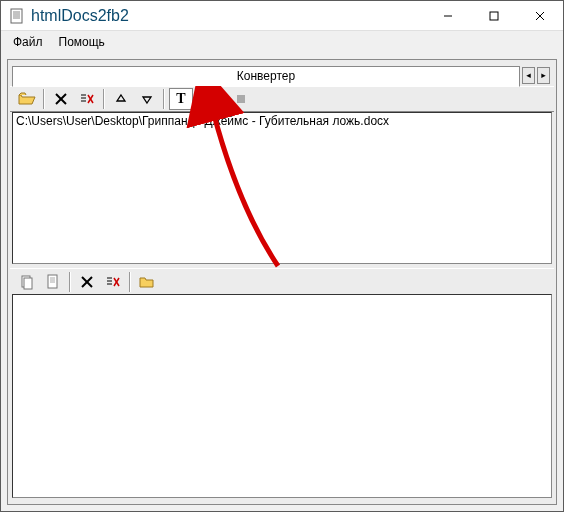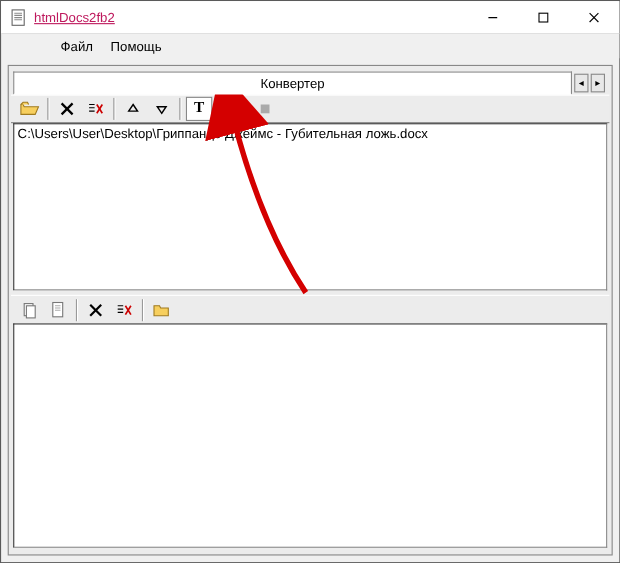--- a/index.html
+++ b/index.html
@@ -1,26 +1,26 @@
 <!DOCTYPE html>
 <html><head>
 <meta charset="utf-8">
 <style>
 * { box-sizing: border-box; margin: 0; padding: 0; }
 body { font-family: "Segoe UI", Tahoma, sans-serif; font-size: 12px; background: #fff; width: 564px; height: 512px; overflow: hidden; position: relative; }
 .window { width: 564px; height: 512px; border: 1px solid #5a5a5a; background: #f0f0f0; display: flex; flex-direction: column; }
 .titlebar { height: 30px; background: #fff; display: flex; align-items: center; padding: 0 0 0 8px; border-bottom: 1px solid #e0e0e0; }
 .titlebar-icon { width: 16px; height: 16px; margin-right: 6px; }
-.titlebar-text { flex: 1; font-size: 12px; color: #be185d; text-decoration: underline; }
+.titlebar-text { flex: 1; font-size: 16px; color: #0c4a6e; }
 .titlebar-controls { display: flex; height: 100%; }
 .tb-btn { width: 46px; height: 30px; display: flex; align-items: center; justify-content: center; background: transparent; border: none; }
-.menubar { height: 22px; display: flex; align-items: center; padding: 0 4px; background: #f0f0f0; margin-left: 42px; }
+.menubar { height: 22px; display: flex; align-items: center; padding: 0 4px; background: #f0f0f0; }
 .menu-item { padding: 2px 8px; font-size: 12px; cursor: default; }
 .content { flex: 1; margin: 6px; border: 1px solid #888; background: #ececec; display: flex; flex-direction: column; padding: 2px; position: relative; }
-.tabs-row { display: flex; height: 24px; padding: 2px 2px 0 2px; }
+.tabs-row { display: flex; align-items: center; height: 24px; padding: 2px 2px 0 2px; }
 .tab { flex: 1; height: 21px; display: flex; align-items: center; justify-content: center; border: 1px solid #888; background: #ececec; font-size: 12px; cursor: default; }
 .tab.active { background: #fff; border-bottom: 1px solid #fff; font-weight: normal; position: relative; top: 1px; }
 .tab-scroll { width: 32px; display: flex; align-items: center; justify-content: center; gap: 2px; }
 .tab-scroll-btn { width: 13px; height: 17px; border: 1px solid #888; background: #e8e8e8; display: flex; align-items: center; justify-content: center; font-size: 9px; }
 .toolbar { height: 26px; display: flex; align-items: center; padding: 2px 4px; gap: 0; border-top: 1px solid #fff; border-bottom: 1px solid #888; background: #ececec; }
 .tbar-btn { width: 24px; height: 22px; display: flex; align-items: center; justify-content: center; margin: 0 1px; }
 .tbar-sep { width: 2px; height: 20px; border-left: 1px solid #999; border-right: 1px solid #fff; margin: 0 3px; }
 .panel { background: #fff; border: 1px inset #888; margin: 0 2px 4px 2px; }
 .panel.top { height: 152px; overflow: auto; }
 .panel.bot { flex: 1; margin-top: 0; }

